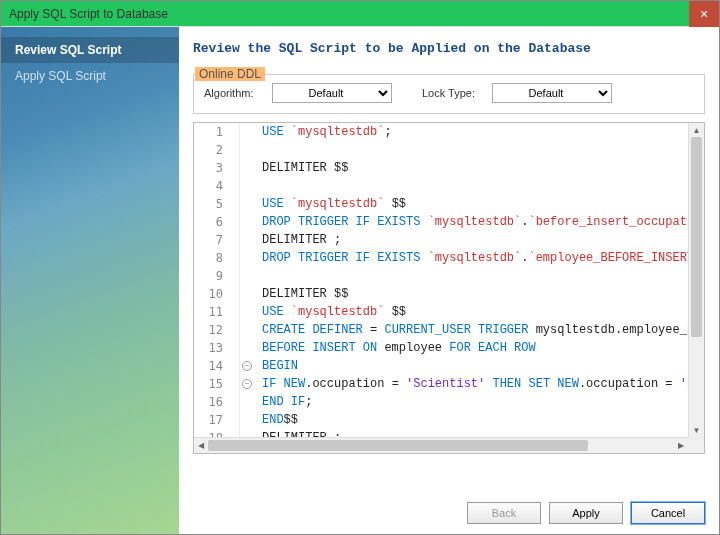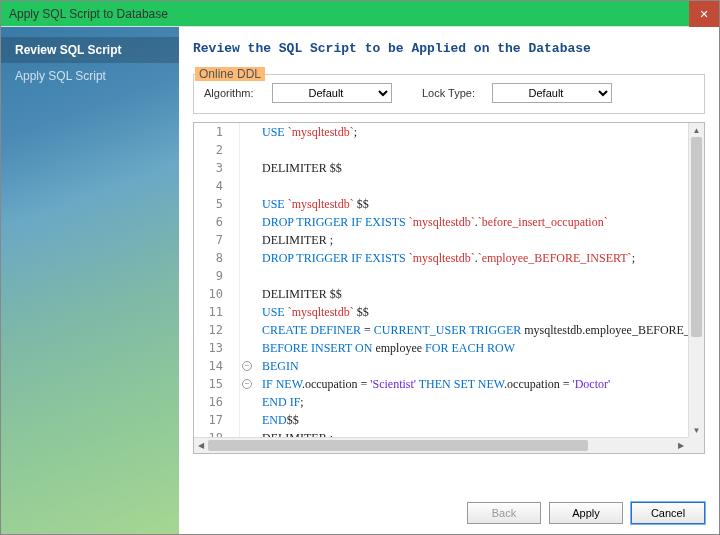--- a/index.html
+++ b/index.html
@@ -18,21 +18,21 @@
 .fieldset-legend { position: absolute; top: -8px; left: 1px; background: #fdba74; padding: 0 4px; font-size: 12px; color: #555; }
 .ddl-row { display: flex; align-items: center; gap: 10px; }
 .ddl-label { font-size: 11px; color: #333; width: 58px; }
 .ddl-select { height: 20px; font-size: 11px; border: 1px solid #aaa; background: #fff; padding: 1px 4px; text-align: center; }
 .ddl-select.alg { width: 120px; }
 .ddl-select.lock { width: 120px; }
 .ddl-lock-label { font-size: 11px; color: #333; margin-left: 20px; width: 60px; }
 .editor-wrap { flex: 1; border: 1px solid #bbb; position: relative; overflow: hidden; background: #fff; }
 .gutter { position: absolute; left: 0; top: 0; bottom: 16px; width: 46px; background: #fff; border-right: 1px solid #eee; }
 .ln { height: 18px; line-height: 18px; text-align: right; padding-right: 16px; color: #888; font-family: Consolas, monospace; font-size: 12px; }
-.code { position: absolute; left: 46px; top: 0; right: 0; font-family: Liberation Serif, serif; font-size: 12px; white-space: pre; }
+.code { position: absolute; left: 46px; top: 0; right: 0; font-family: Liberation Mono, monospace; font-size: 12px; white-space: pre; }
 .cl { height: 18px; line-height: 18px; padding-left: 22px; }
 .kw { color: #0070d0; }
 .str { color: #6d28d9; }
 .ident { color: #d03030; }
 .plain { color: #222; }
 .fold { position: absolute; left: 48px; width: 10px; height: 10px; border: 1px solid #999; border-radius: 50%; background: #fff; font-size: 8px; line-height: 8px; text-align: center; color: #888; }
 .vscroll { position: absolute; right: 0; top: 0; bottom: 16px; width: 16px; background: #f0f0f0; border-left: 1px solid #ddd; }
 .vthumb { position: absolute; left: 2px; right: 2px; top: 14px; height: 200px; background: #c8c8c8; border-radius: 2px; }
 .varrow { position: absolute; left: 0; right: 0; height: 14px; background: #f0f0f0; display: flex; align-items: center; justify-content: center; color: #666; font-size: 8px; }
 .hscroll { position: absolute; left: 0; right: 16px; bottom: 0; height: 16px; background: #f0f0f0; border-top: 1px solid #ddd; }

